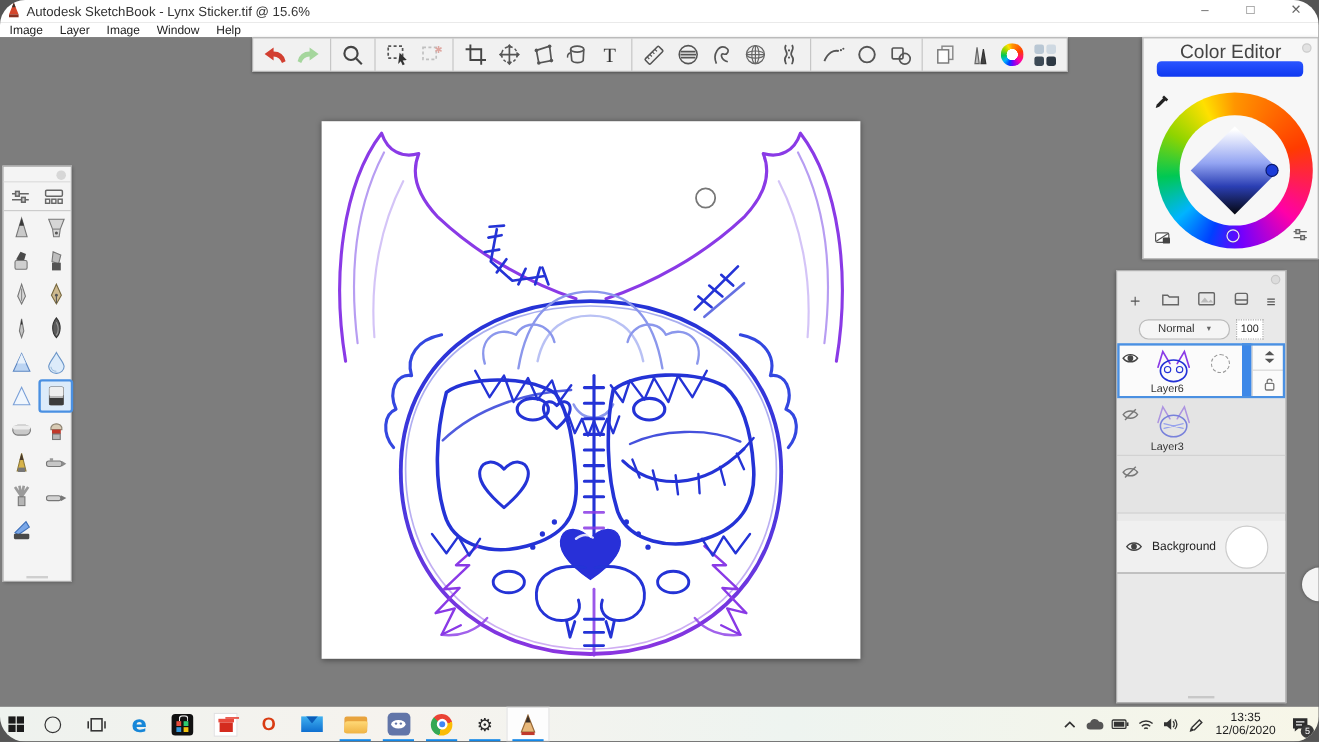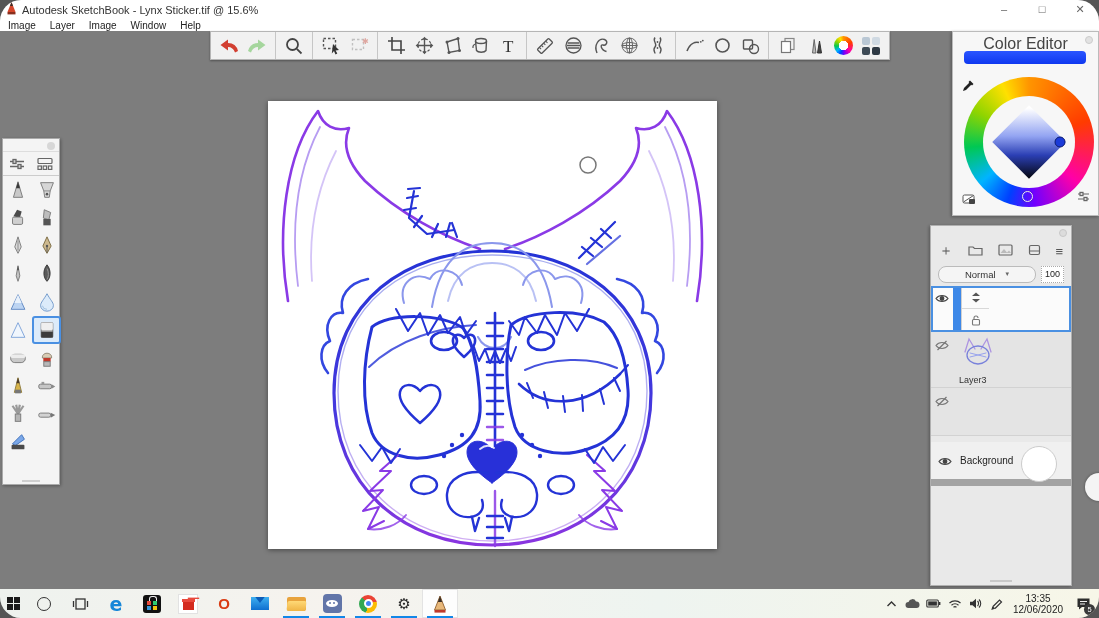--- a/index.html
+++ b/index.html
@@ -71,38 +71,38 @@
   .ce-eyedrop { position:absolute; left:9px; top:46px; }
   .ce-bl { position:absolute; left:9px; bottom:6px; }
   .ce-br { position:absolute; right:7px; bottom:8px; }
 
   
   .layers { position:absolute; left:930px; top:225px; width:142px; height:361px; background:#e9e9e9;
             border:1px solid #b0b0b0; box-shadow:-1px 1px 3px rgba(0,0,0,.3); }
   .ly-head { height:14px; position:relative; }
   .ly-head .dot { position:absolute; right:4px; top:3px; width:8px; height:8px; border-radius:50%; background:#dcdcdc; border:1px solid #c8c8c8; }
   .ly-icons { height:22px; display:flex; align-items:center; justify-content:space-between; padding:0 8px; color:#666; }
-  .ly-blend { height:24px; display:flex; align-items:center; gap:5px; padding:0 7px; }
+  .ly-blend { height:24px; display:flex; align-items:center; gap:5px; padding:0 18px; }
   .blendbox { flex:1; height:17px; background:#f5f5f5; border:1px solid #bbb; border-radius:8px;
               font-size:9.5px; color:#333; display:flex; align-items:center; justify-content:center; gap:10px; }
   .blendbox .caret { font-size:7px; color:#666; }
   .opacitybox { width:23px; height:17px; background:#fff; border:1px dotted #aaa; font-size:9px; color:#222;
                 display:flex; align-items:center; justify-content:center; }
   .lrow { position:relative; display:flex; align-items:stretch; border-bottom:1px solid #d2d2d2; background:#e4e4e4; }
   .lrow.selected { background:#fbfbfb; outline:2px solid #4a90e2; outline-offset:-2px; }
   .lrow .eyecol { width:22px; display:flex; align-items:flex-start; justify-content:center; padding-top:8px; }
   .lrow .main { flex:1; position:relative; }
   .lthumb { position:absolute; left:3px; top:4px; width:44px; height:30px; }
   .lname { position:absolute; left:6px; bottom:2px; font-size:9px; color:#333; }
   .lsel-circle { position:absolute; left:56px; top:9px; width:16px; height:16px; border-radius:50%; border:1.4px dashed #9a9a9a; }
   .lbar { width:8px; background:#3d88e8; }
   .lctrl { width:28px; border-left:1px solid #d0d0d0; display:flex; flex-direction:column; }
   .lctrl div { flex:1; display:flex; align-items:center; justify-content:center; }
   .lctrl div:first-child { border-bottom:1px solid #d8d8d8; }
-  .bgrow { display:flex; align-items:center; background:#f0f0f0; height:44px; border-bottom:7px solid #a3a3a3; position:relative; }
+  .bgrow { display:flex; align-items:center; background:#f0f0f0; height:44px; border-bottom:1px solid #a3a3a3; position:relative; }
   .bgrow .lname2 { font-size:10px; color:#222; margin-left:8px; }
   .bgswatch { position:absolute; right:14px; top:4px; width:36px; height:36px; border-radius:50%; background:#fff; border:1px solid #ccc; }
   .ly-grip { position:absolute; bottom:3px; left:50%; transform:translateX(-50%); width:22px; height:2px; background:#c8c8c8; }
 
   .puck { position:absolute; left:1085px; top:473px; width:28px; height:28px; border-radius:50%; background:#f4f4f4; box-shadow:0 0 3px rgba(0,0,0,.4); }
 
   
   .taskbar { position:absolute; left:0; top:589px; width:1099px; height:29px;
              background:linear-gradient(90deg,#eef2ee,#f6f3ee 30%,#eef4f0 60%,#f7f6e8); display:flex; align-items:center; }
   .tb-start { width:26px; height:29px; display:flex; align-items:center; justify-content:center; }
@@ -661,38 +661,48 @@
       <div class="opacitybox">100</div>
     </div>
 
     <div class="lrow selected" style="height:46px;">
       <div class="eyecol">
         <svg width="14" height="9" viewBox="0 0 14 9" fill="none" stroke="#444" stroke-width="1.2">
             <path d="M1 4.5 C4 0.5 10 0.5 13 4.5 C10 8.5 4 8.5 1 4.5 Z"></path>
             <circle cx="7" cy="4.5" r="1.8" fill="#444"></circle>
           </svg>
       </div>
+      <div class="main">
+        <svg class="lthumb" viewBox="0 0 44 30" fill="none" stroke-linecap="round">
+          <path d="M9 16 L13 3 L19 13 M35 16 L31 3 L25 13" stroke="#8a3ae6" stroke-width="1.4"></path>
+          <ellipse cx="22" cy="19" rx="11" ry="9" stroke="#2433d6" stroke-width="1.4"></ellipse>
+          <circle cx="17" cy="18" r="2.6" stroke="#2433d6"></circle>
+            <circle cx="27" cy="18" r="2.6" stroke="#2433d6"></circle>
+        </svg>
+        <span class="lsel-circle"></span>
+        <span class="lname">Layer6</span>
+      </div>
       <div class="lbar"></div>
       <div class="lctrl">
         <div>
           <svg width="10" height="11" viewBox="0 0 10 11">
               <polygon points="5,0.5 9,4 1,4" fill="#555"></polygon>
               <polygon points="5,10.5 9,7 1,7" fill="#555"></polygon>
             </svg>
         </div>
         <div>
           <svg width="10" height="11" viewBox="0 0 10 11" fill="none" stroke="#777" stroke-width="1.1">
               <rect x="1.5" y="4.5" width="7" height="5.5" rx="1"></rect>
               <path d="M3 4.5 V3 a2 2 0 0 1 4 0"></path>
             </svg>
         </div>
       </div>
     </div>
 
-    <div class="lrow" style="height:56px;">
+    <div class="lrow" style="height:48px;">
       <div class="eyecol">
         <svg width="14" height="11" viewBox="0 0 14 11" fill="none" stroke="#777" stroke-width="1.2">
             <path d="M1 5.5 C4 1.5 10 1.5 13 5.5 C10 9.5 4 9.5 1 5.5 Z"></path>
             <line x1="2.5" y1="10" x2="11.5" y2="1"></line>
           </svg>
       </div>
       <div class="main">
         <svg class="lthumb" viewBox="0 0 44 30" fill="none" opacity=".75" stroke-linecap="round">
           <path d="M9 16 L13 3 L19 13 M35 16 L31 3 L25 13" stroke="#9b7ae0" stroke-width="1.3"></path>
           <ellipse cx="22" cy="19" rx="11" ry="9" stroke="#5560d8" stroke-width="1.3"></ellipse>

